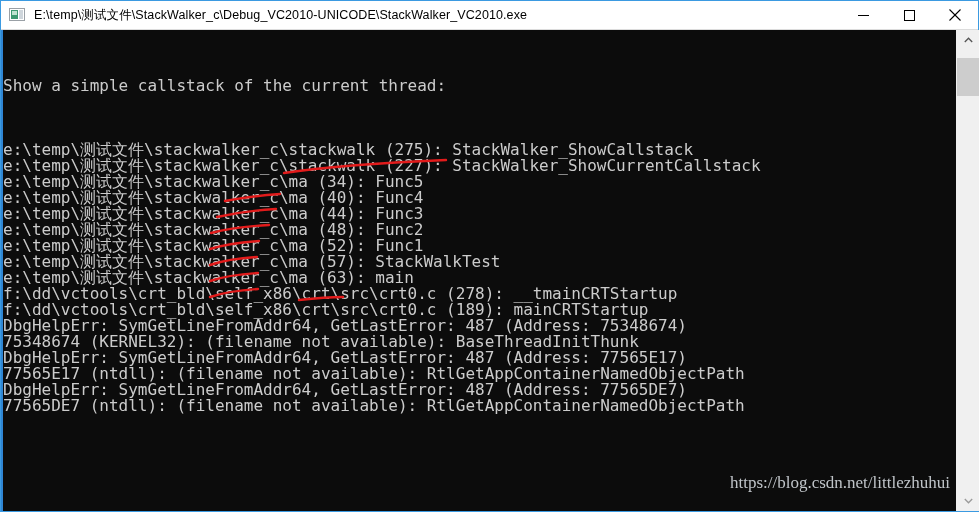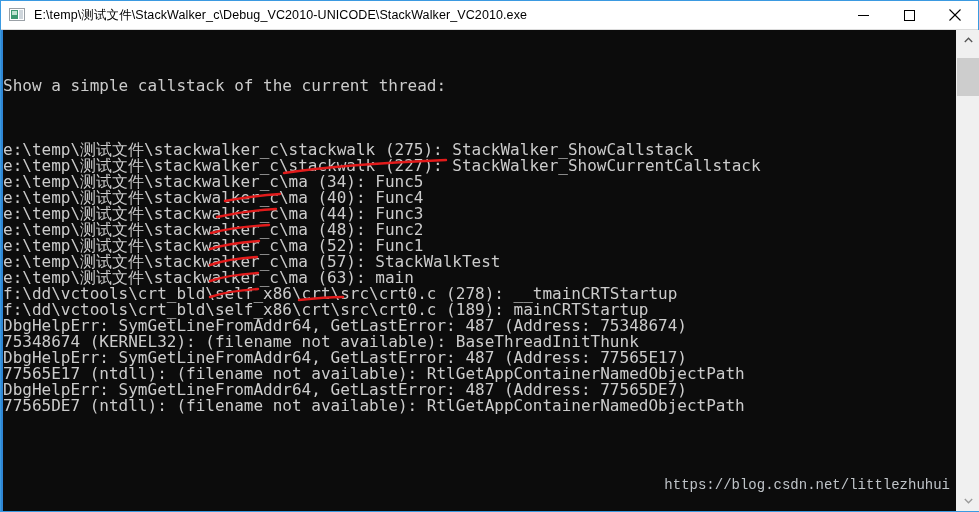--- a/index.html
+++ b/index.html
@@ -114,22 +114,22 @@
     height: 481px;
     pointer-events: none;
   }
 
   
   #watermark {
     position: absolute;
     right: 6px;
     bottom: 18px;
     color: #cfd4d9;
-    font-size: 14px;
-    font-family: Liberation Mono, monospace;
+    font-size: 17px;
+    font-family: Liberation Serif, serif;
     opacity: 0.92;
     white-space: nowrap;
   }
 
   
   #scrollbar {
     position: absolute;
     right: 0;
     top: 29px;
     width: 22px;

